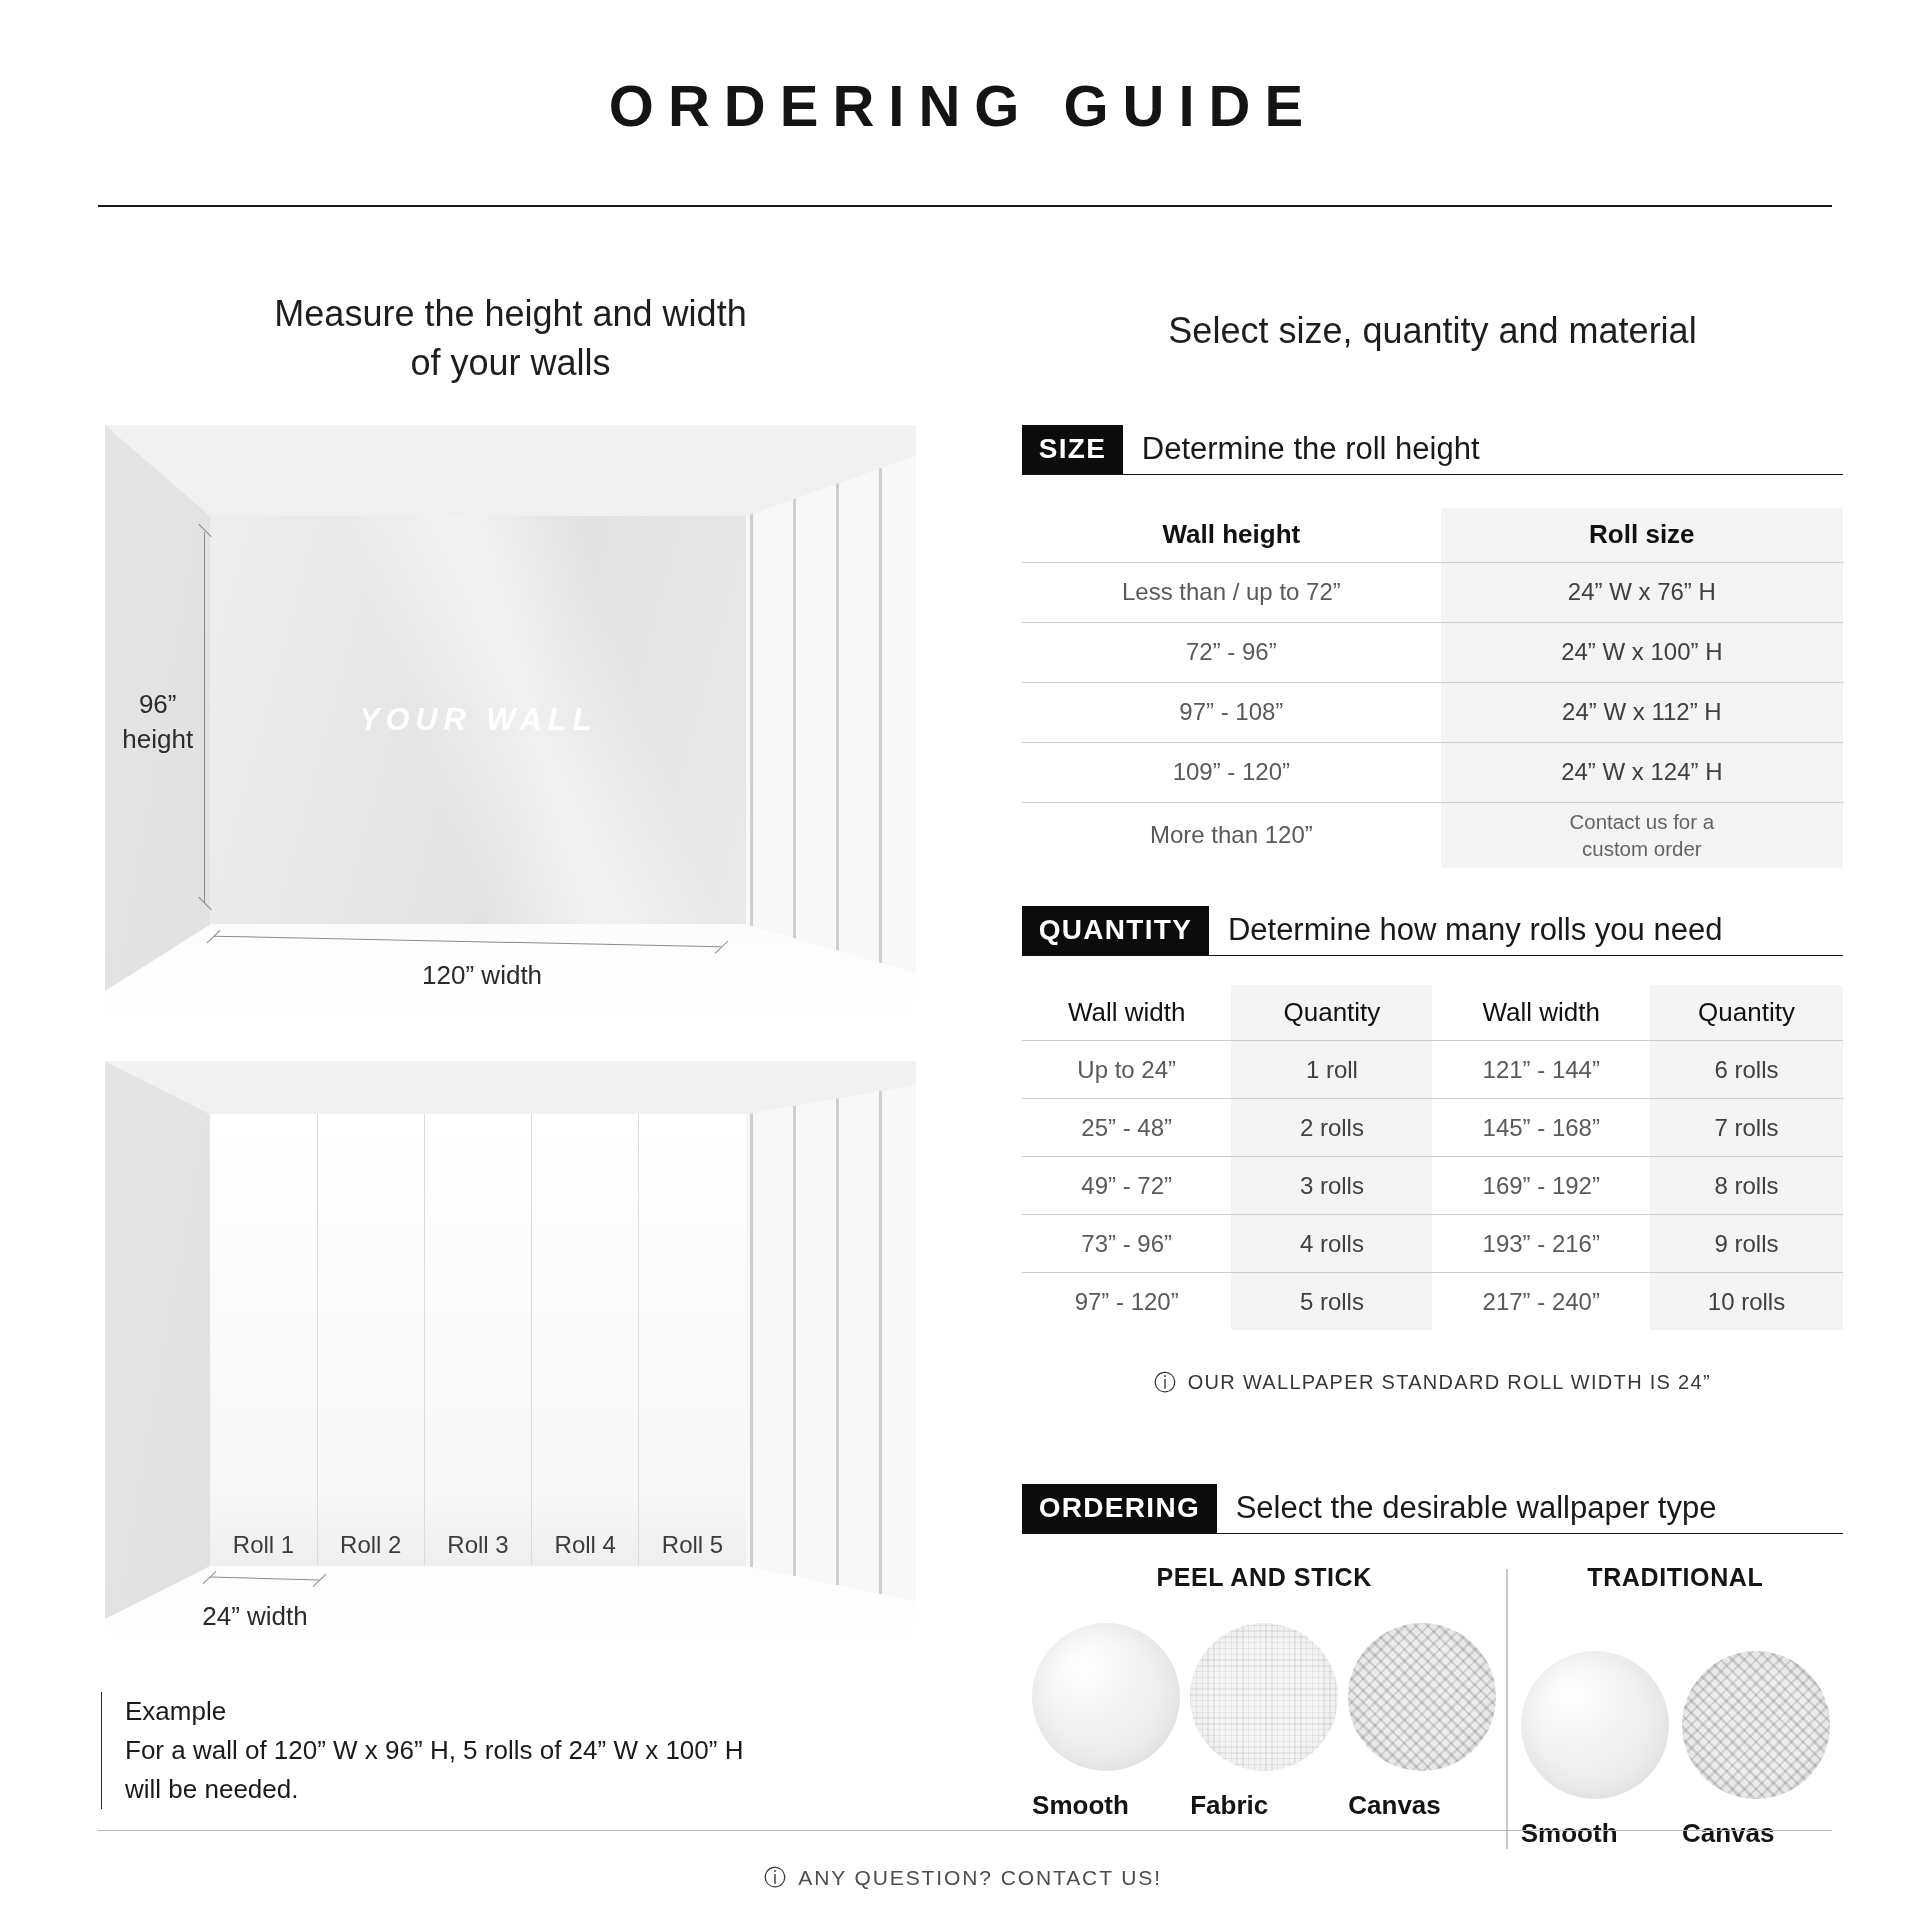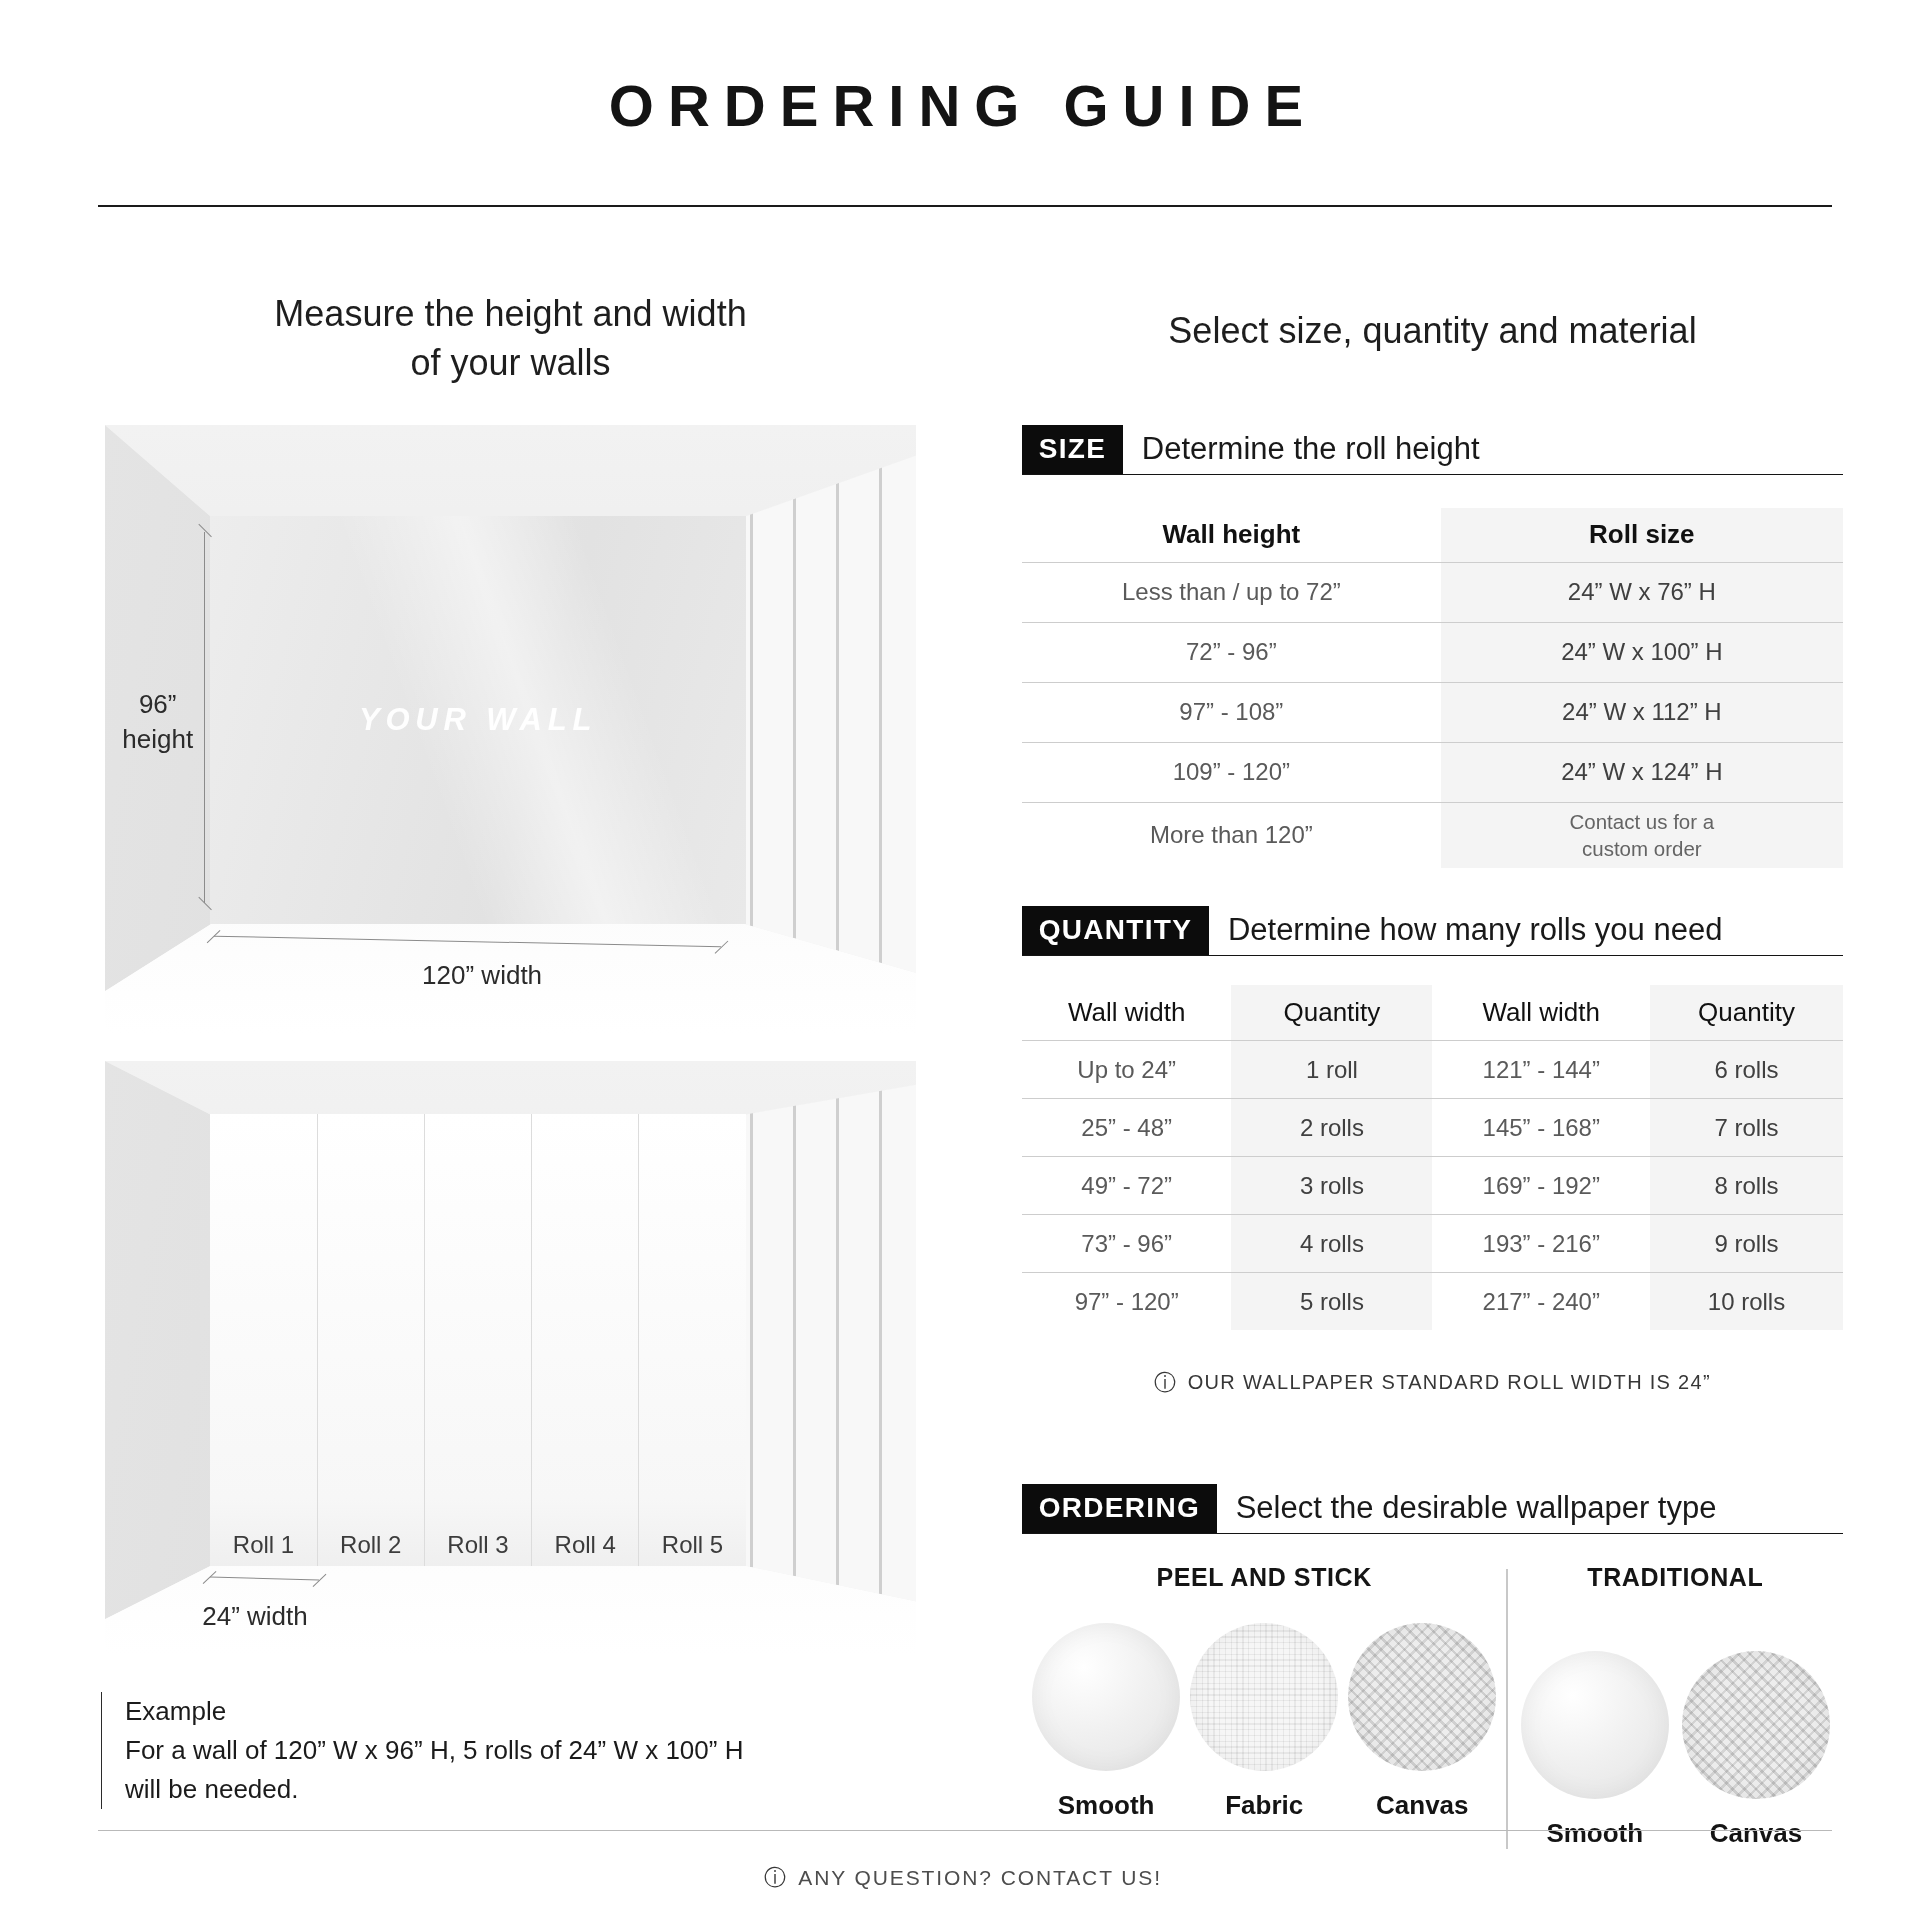--- a/index.html
+++ b/index.html
@@ -171,21 +171,21 @@
   .material-groups { display:flex; margin-top:29.5px; align-items:stretch; }
   .material-group { display:flex; flex-direction:column; }
   .group-peel { flex:0 0 59%; }
   .group-trad { flex:1 1 auto;gap:28px; }
   .group-divider { width:1.3px; background:#c8c8c8; margin-top:6.4px; }
   .group-name {
     text-align:center; font-size:25px; font-weight:700;
     letter-spacing:0.6px; color:#151515;
   }
   .swatch-row { display:flex; justify-content:space-evenly; margin-top:31px; }
-  .swatch { display:flex; flex-direction:column; align-items:center; }
+  .swatch { display:flex; flex-direction:column; }
   .swatch-circle { width:148px; height:148px; border-radius:50%; }
   .tex-smooth {
     background:radial-gradient(circle at 35% 30%, #ffffff 0%, #f1f1f1 45%, #e2e2e2 100%);
     box-shadow:inset 0 0 26px rgba(0,0,0,0.05);
   }
   .tex-fabric {
     background-color:#f6f6f6;
     background-image:
       repeating-linear-gradient(0deg, rgba(0,0,0,0.06) 0 1.3px, transparent 1.3px 5.8px),
       repeating-linear-gradient(90deg, rgba(0,0,0,0.06) 0 1.3px, transparent 1.3px 5.8px);

